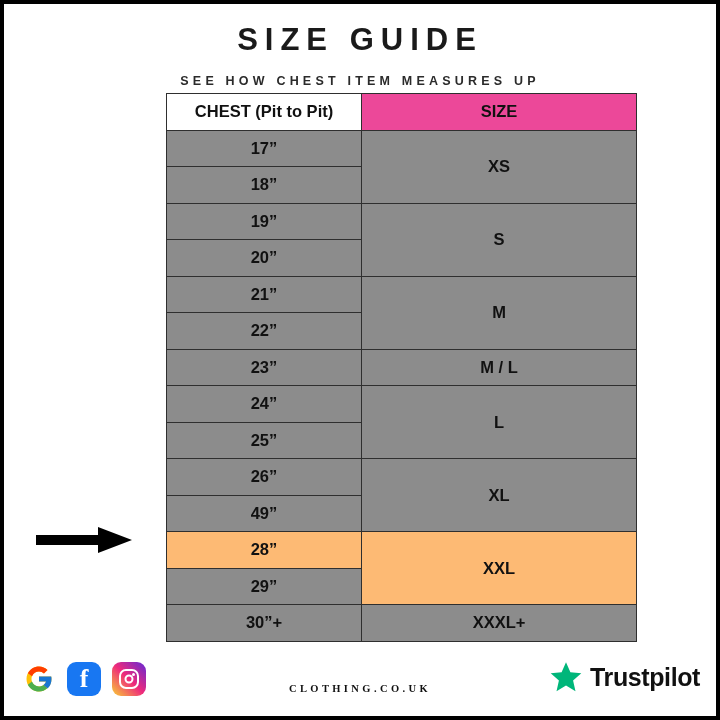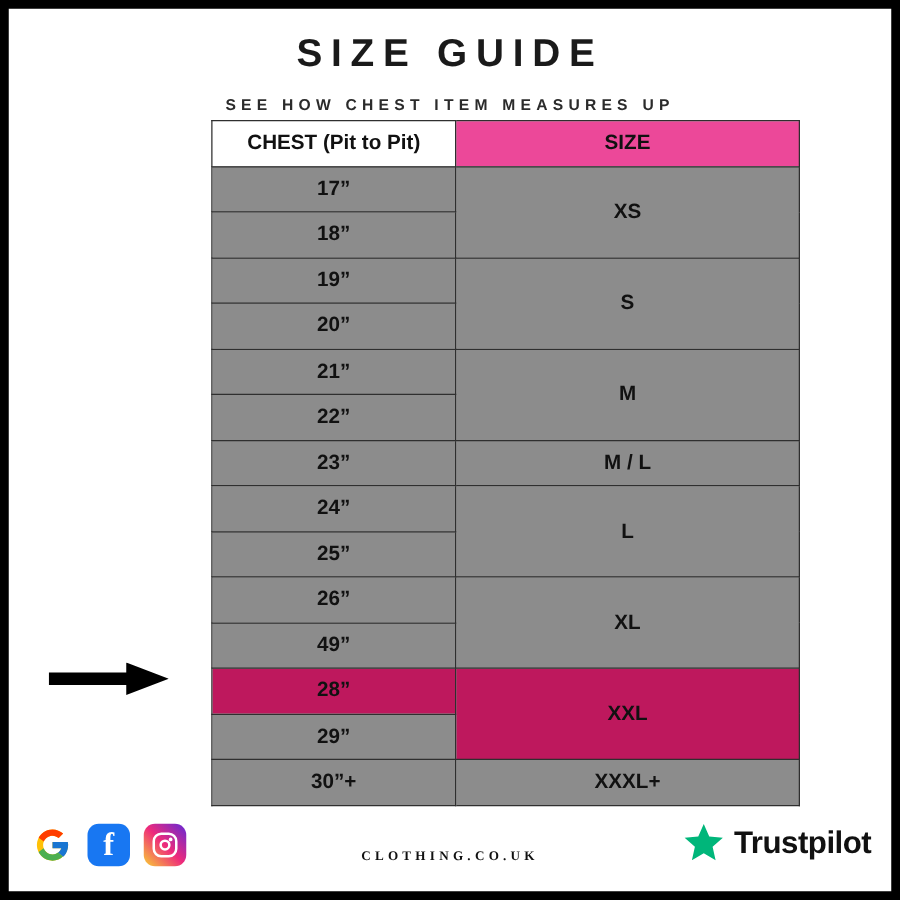--- a/index.html
+++ b/index.html
@@ -11,21 +11,21 @@
     height: 720px;
     background: #ffffff;
     font-family: "Liberation Sans", sans-serif;
     overflow: hidden;
   }
   .page {
     position: relative;
     width: 720px;
     height: 720px;
     box-sizing: border-box;
-    border: 7px solid #000000;
+    border: 4px solid #000000;
     background: #ffffff;
   }
   .inner {
     position: relative;
     width: 100%;
     height: 100%;
     box-sizing: border-box;
     padding: 8px 0 0 0;
   }
   .title {
@@ -75,21 +75,21 @@
   td.head-size {
     background: #ec4899;
     font-size: 17.5px;
     height: 41px;
     border-bottom: 2px solid #1a1a1a;
   }
   td.gray {
     background: #8c8c8c;
   }
   td.white {
-    background: #be185d;
+    background: #fdba74;
   }
   td.size-cell {
     font-size: 18px;
   }
   .col-chest { width: 195px; }
   .col-size { width: 275px; }
 
   .arrow {
     position: absolute;
     left: 32px;

